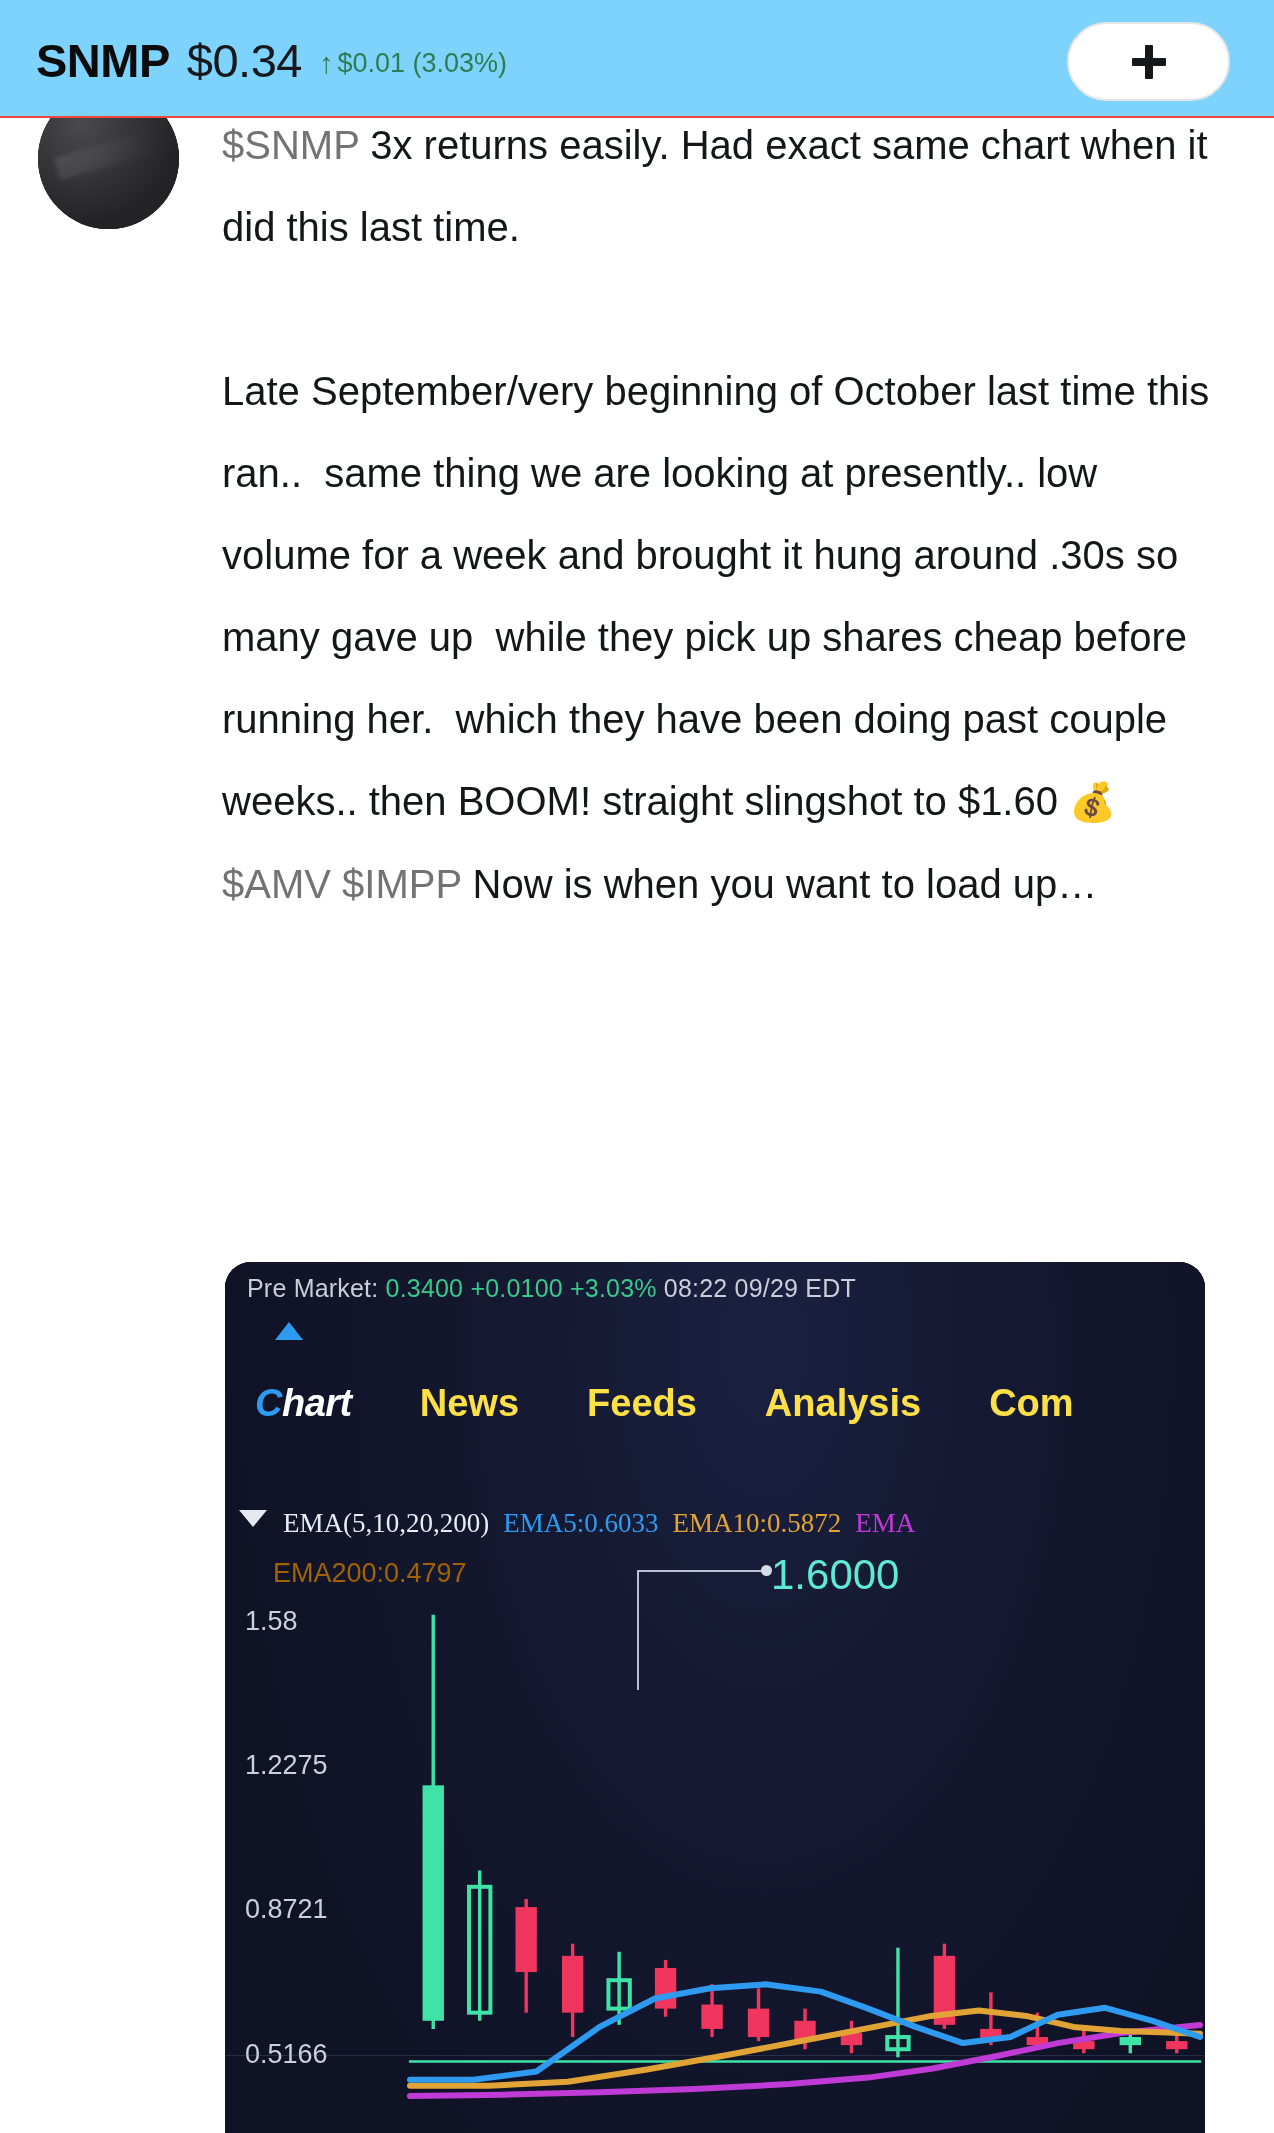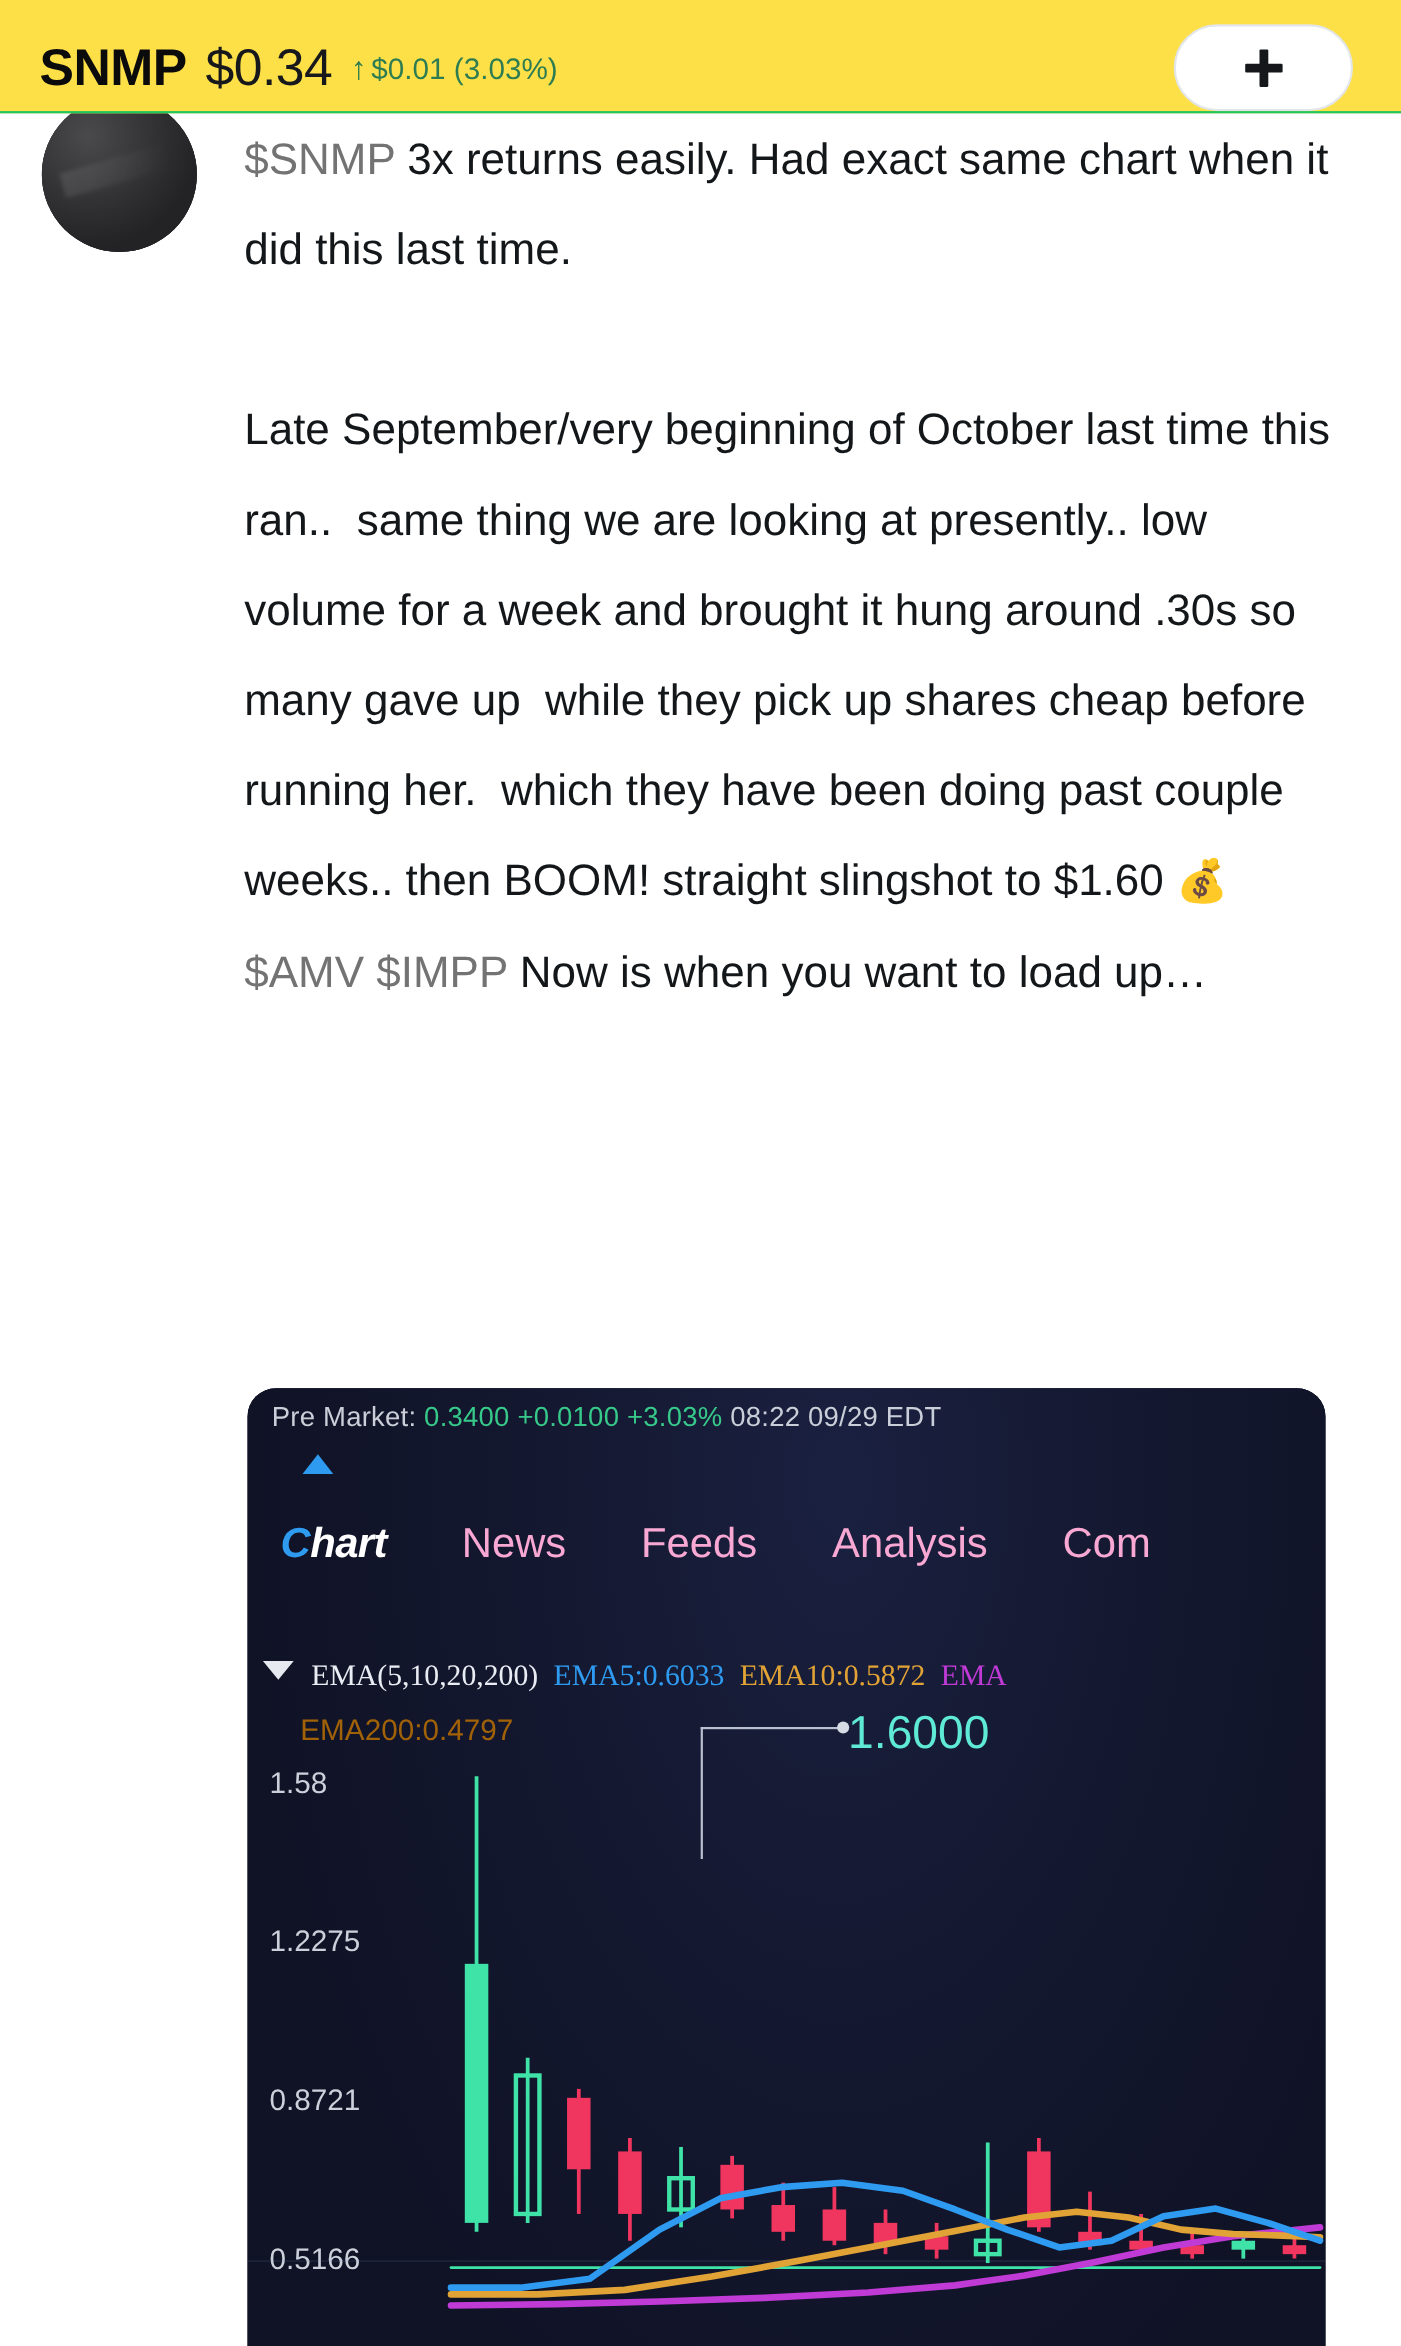--- a/index.html
+++ b/index.html
@@ -15,23 +15,23 @@
     overflow: hidden;
     font-family: "Liberation Sans", "DejaVu Sans", sans-serif;
     -webkit-font-smoothing: antialiased;
   }
 
   
   .ticker-header {
     position: absolute;
     left: 0; top: 0;
     width: 1274px;
-    height: 103px;
-    background: #fde047;
-    border-bottom: 2px solid #22c55e;
+    height: 118px;
+    background: #7dd3fc;
+    border-bottom: 2px solid #ef4444;
     box-sizing: border-box;
     z-index: 30;
   }
   .ticker-header-inner {
     position: absolute;
     left: 36px;
     top: 0;
     height: 121px;
     display: flex;
     align-items: center;
@@ -195,22 +195,22 @@
     position: absolute;
     left: 30px;
     top: 122px;
     display: flex;
     align-items: flex-end;
     gap: 68px;
     white-space: nowrap;
   }
   .tab {
     font-size: 38px;
-    color: #f9a8d4;
-    font-weight: 400;
+    color: #fde047;
+    font-weight: 700;
     line-height: 1;
     cursor: pointer;
   }
   .tab-active {
     font-weight: 700;
     font-style: italic;
     color: #ffffff;
     letter-spacing: -0.5px;
   }
   .tab-active .tab-initial { color: #2e9bf0; }

